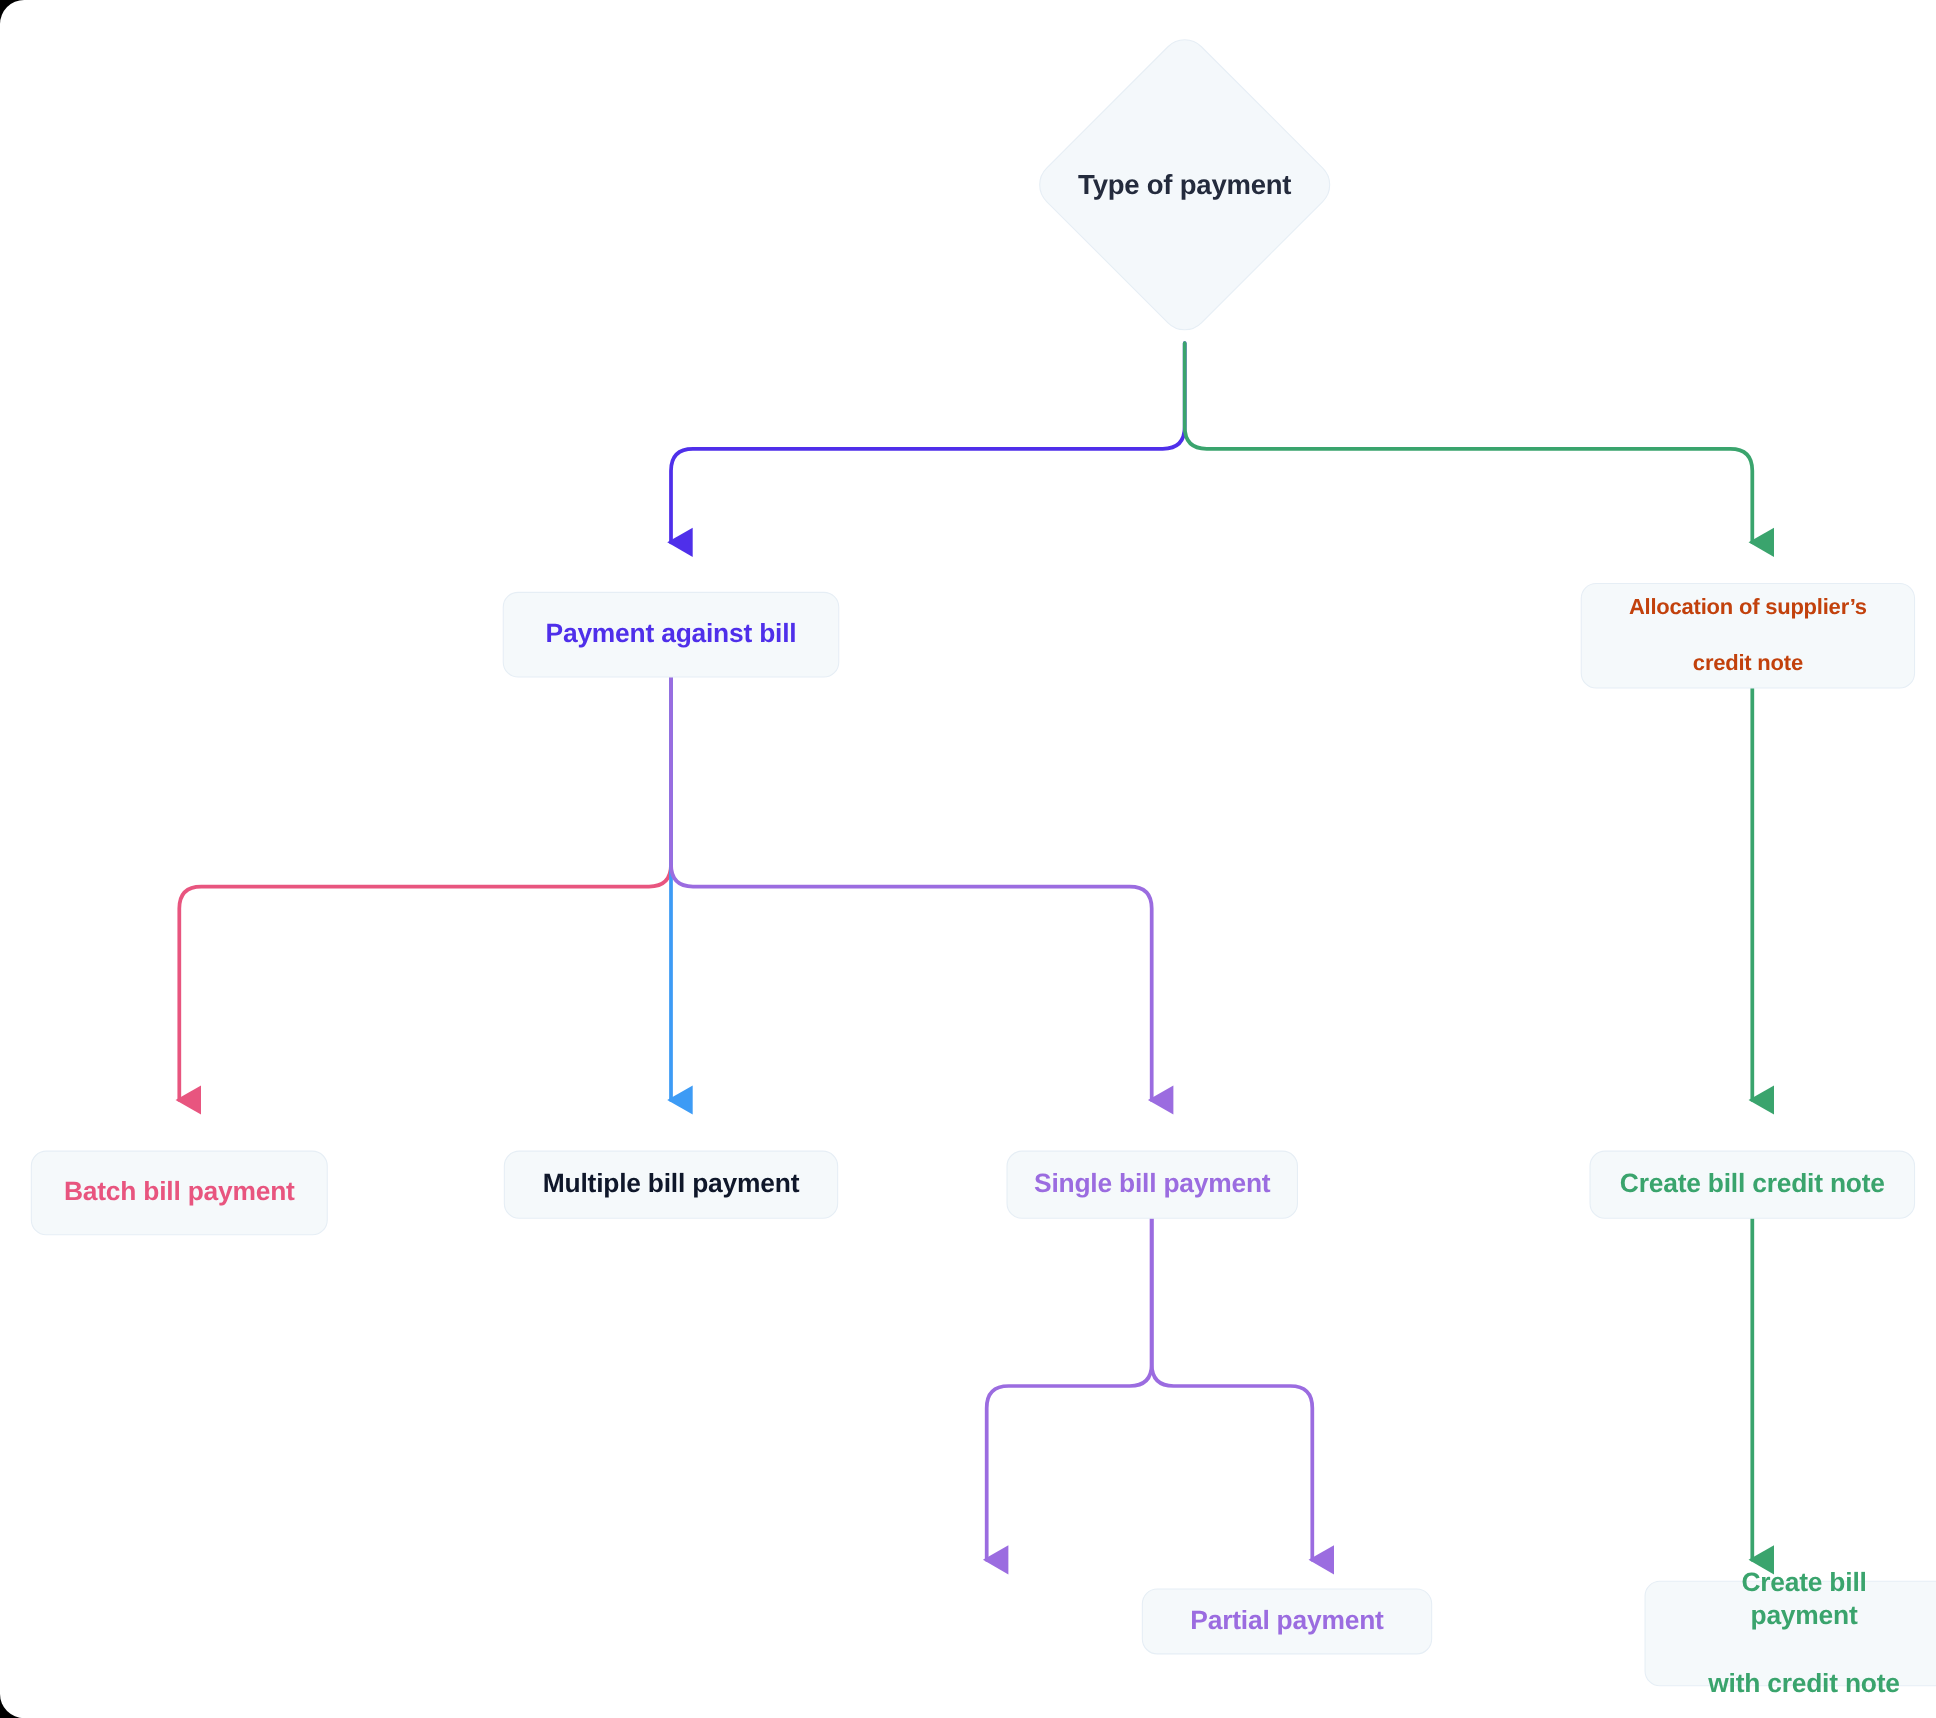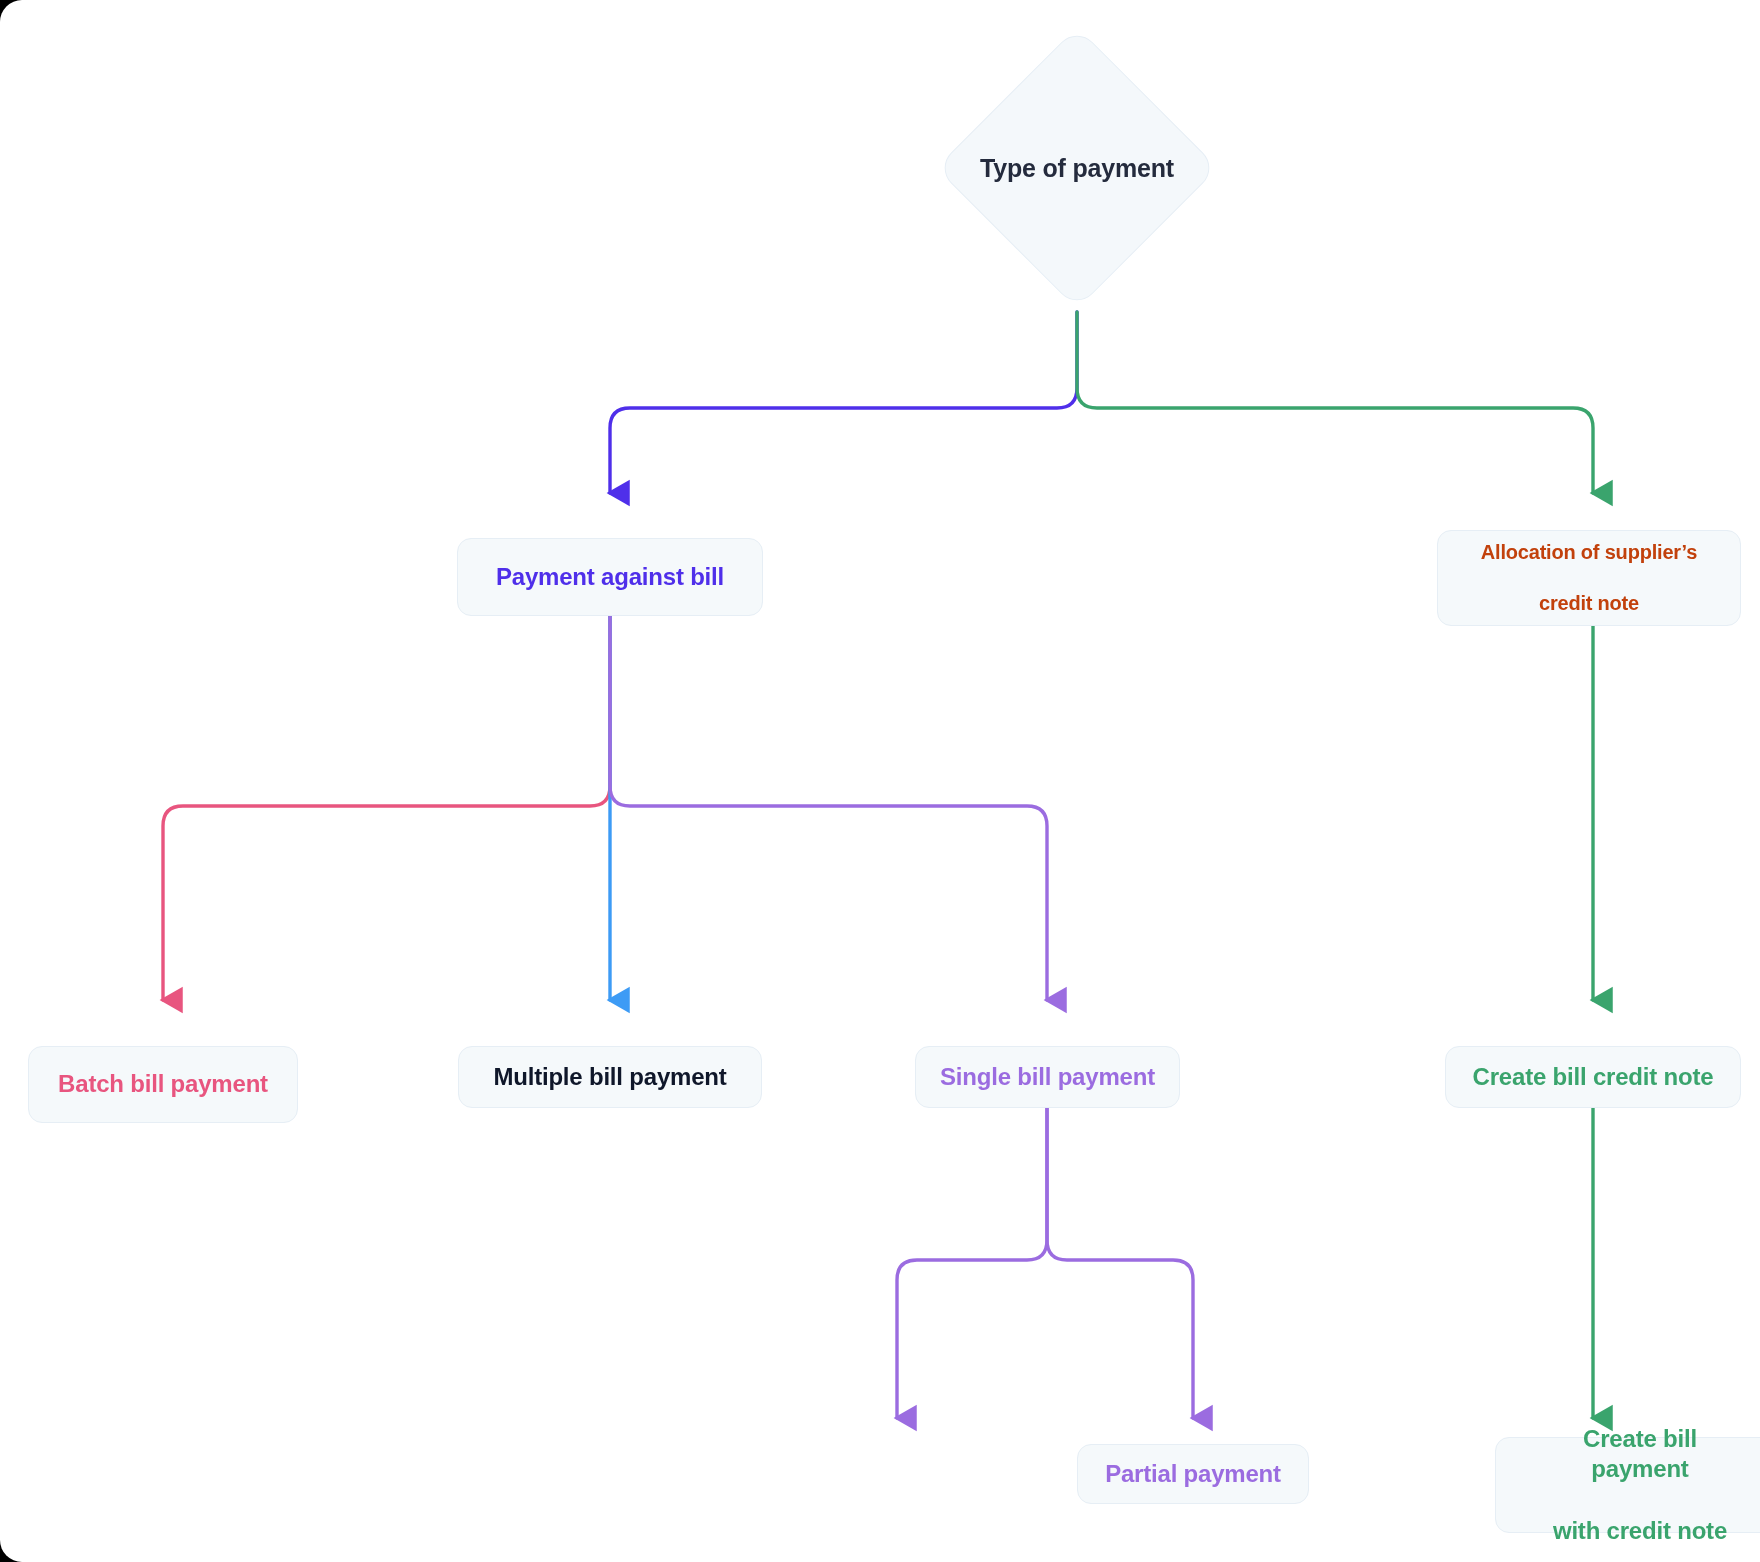--- a/index.html
+++ b/index.html
@@ -113,21 +113,21 @@
 
   <div class="node" style="left:1445px;top:1046px;width:296px;height:62px;color:#3aa46d;font-size:24px;">
     <span>Create bill credit note</span>
   </div>
 
   <div class="node" style="left:915px;top:1046px;width:265px;height:62px;color:#9b6ce0;font-size:24px;">
     <span>Single bill payment</span>
   </div>
 
 
-  <div class="node" style="left:1077px;top:1444px;width:232px;height:60px;color:#9b6ce0;font-size:24px;">
+  <div class="node" style="left:1038px;top:1444px;width:264px;height:60px;color:#9b6ce0;font-size:24px;">
     <span>Partial payment</span>
   </div>
 
   <div class="node" style="left:1449px;top:1437px;width:290px;height:96px;color:#3aa46d;font-size:24px;margin-left:46px;">
     <span>
       <span>Create bill payment</span><br>
       <span>with credit note</span>
     </span>
   </div>
 

